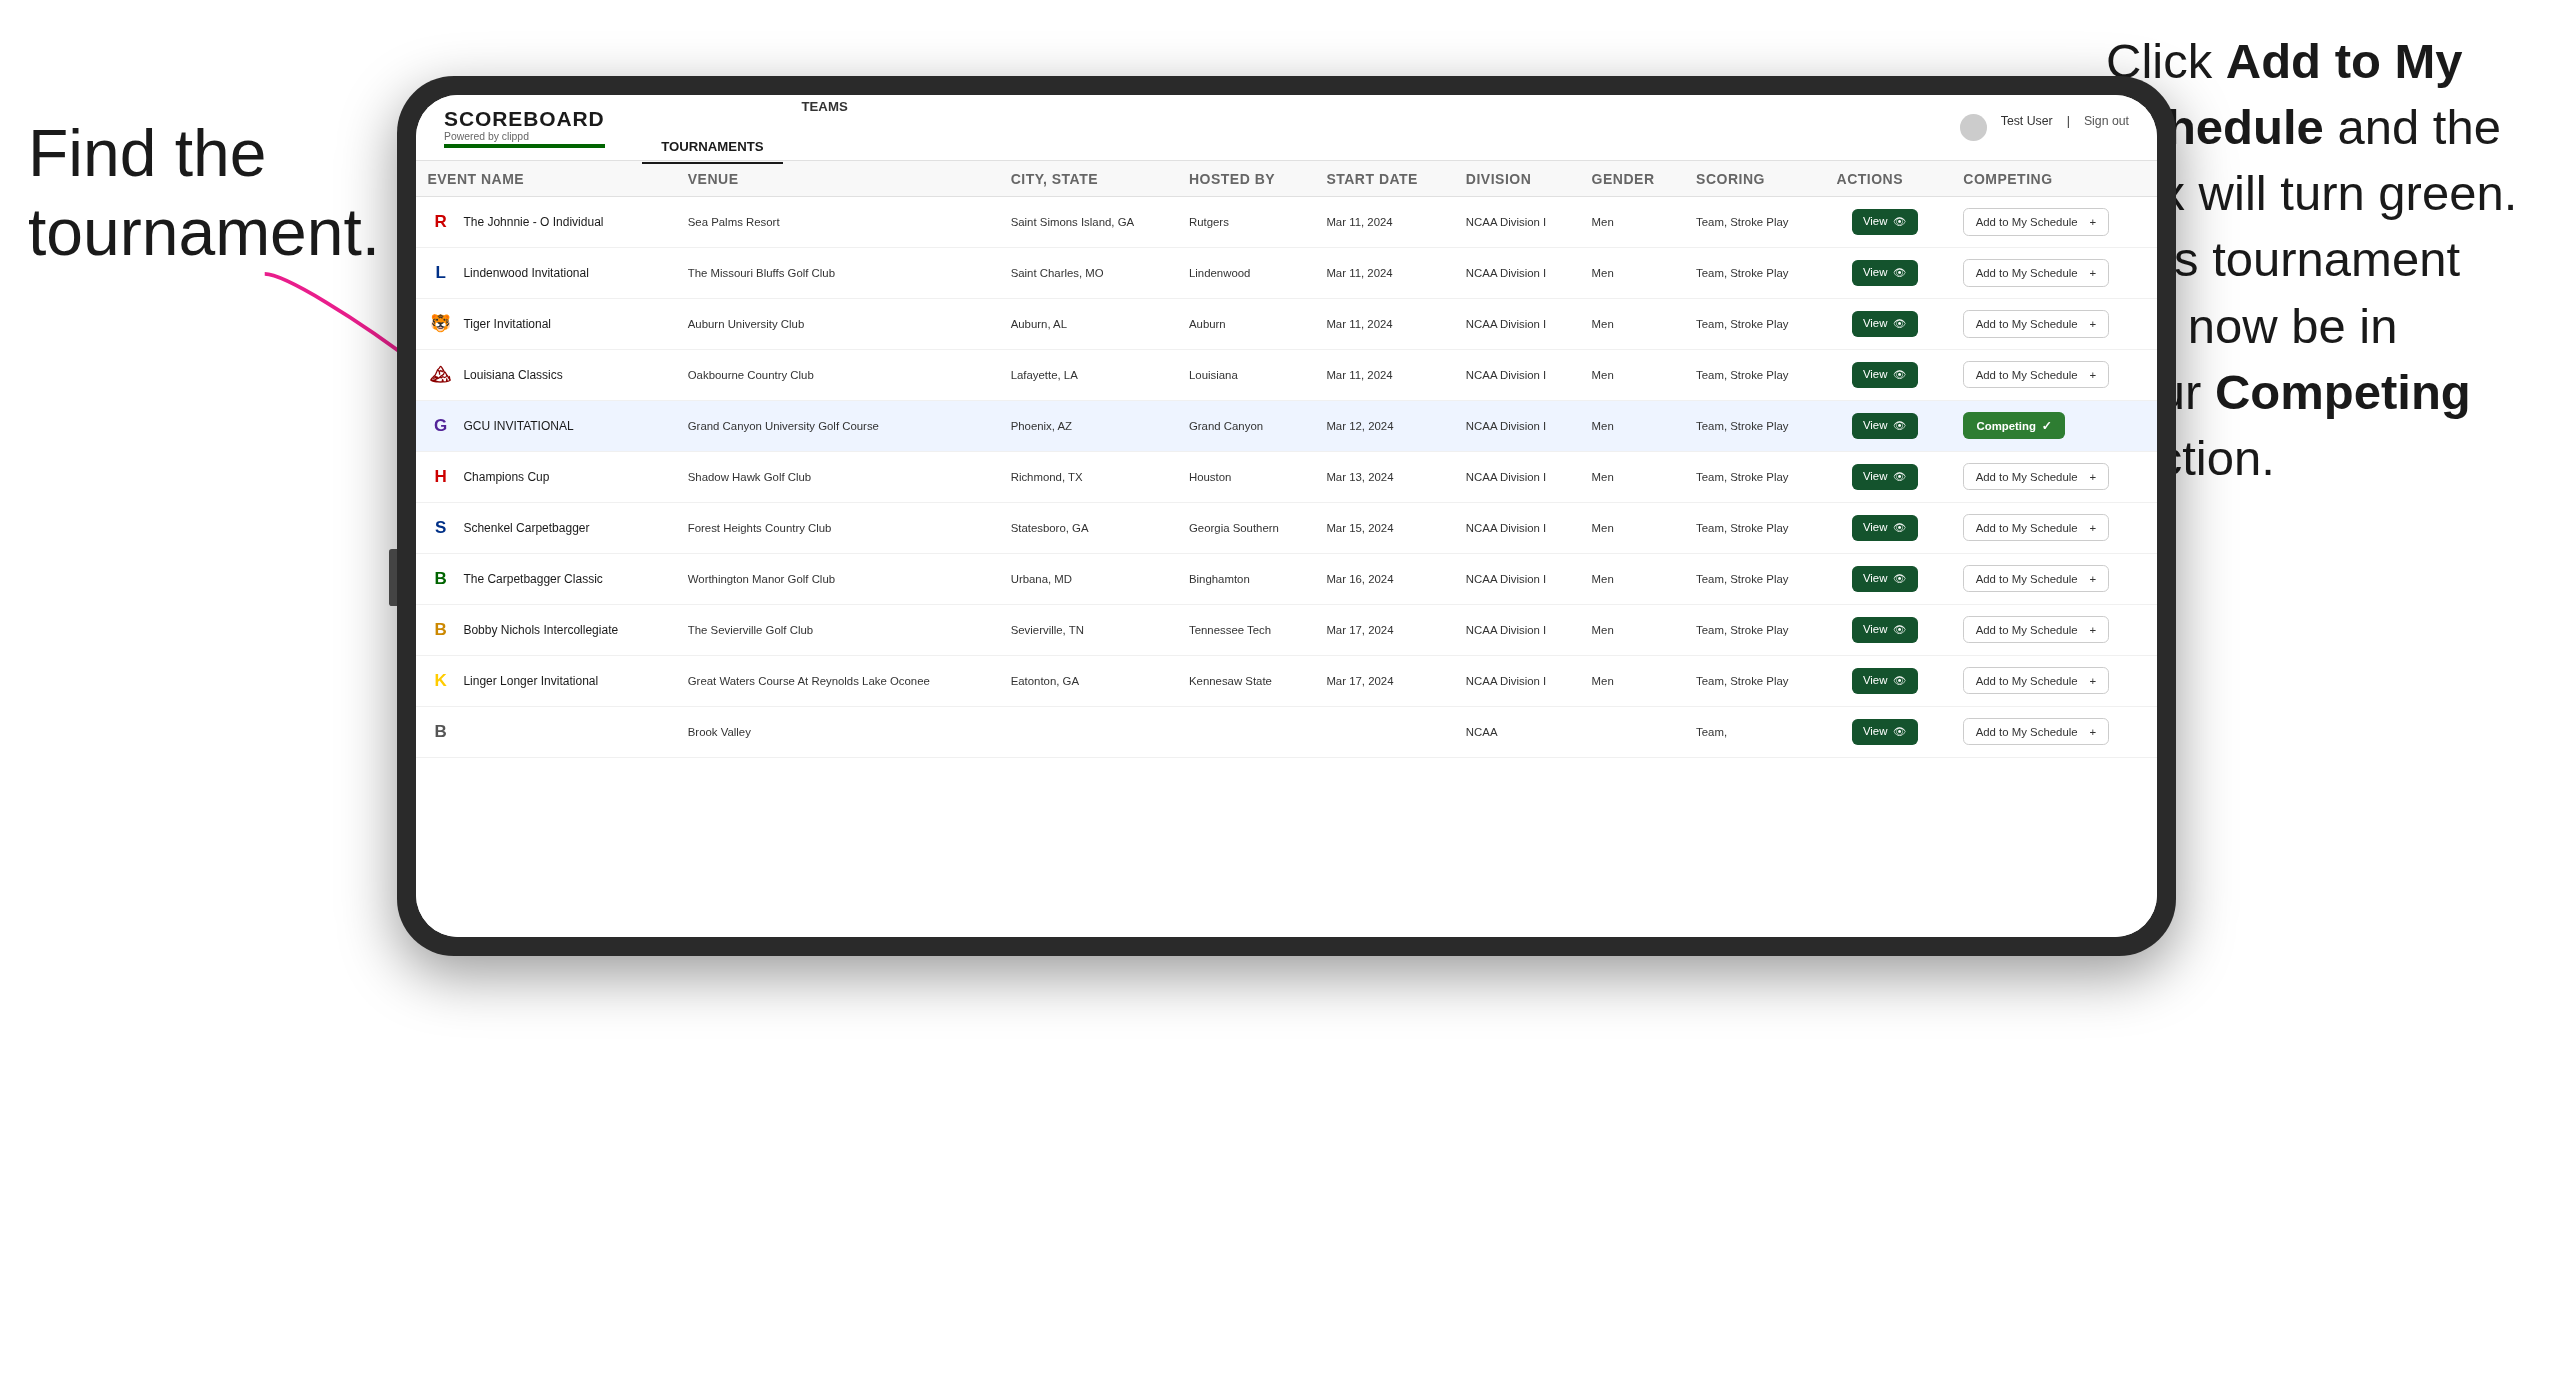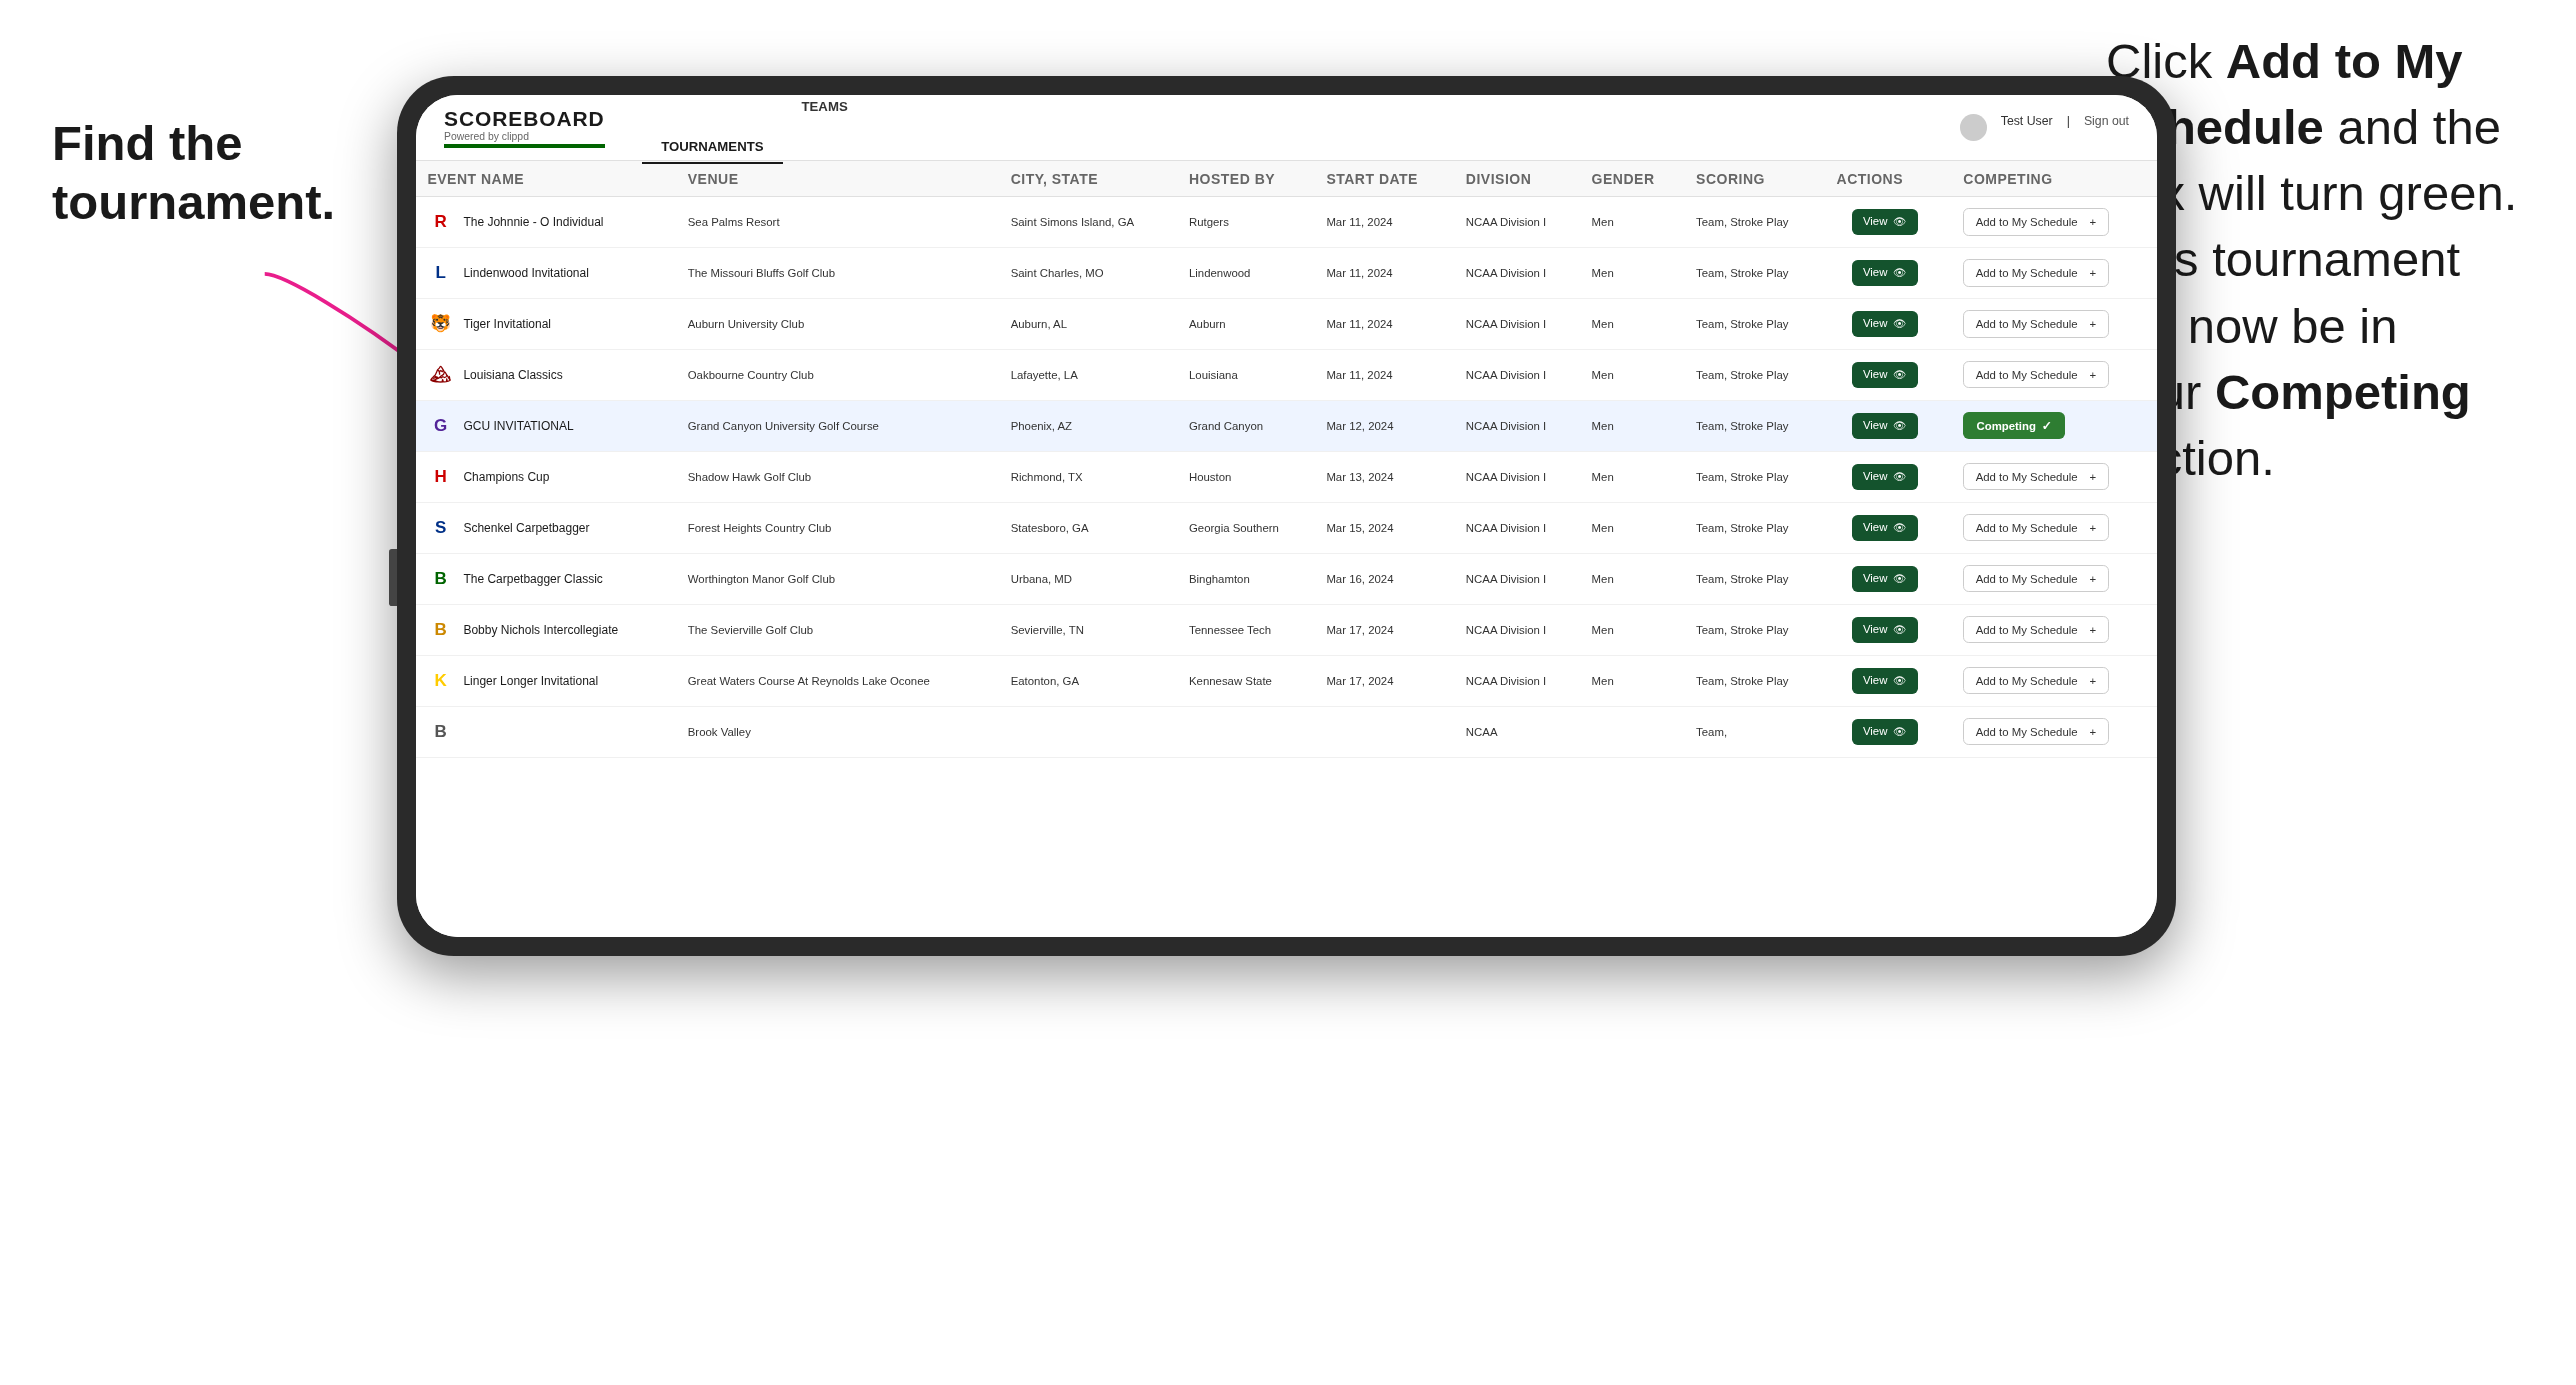--- a/index.html
+++ b/index.html
@@ -10,25 +10,24 @@
       height: 1386px;
       overflow: hidden;
       position: relative;
     }
 
     
     .annotation-left {
       position: absolute;
       top: 114px;
       left: 28px;
-      font-size: 49px;
-      font-weight: 700;
+      font-size: 66px;
+      font-weight: 400;
       color: #1a1a1a;
       line-height: 1.2;
-      margin-left: 24px;
     }
 
     
     .annotation-right {
       position: absolute;
       top: 28px;
       right: 16px;
       font-size: 49px;
       font-weight: 400;
       color: #1a1a1a;

